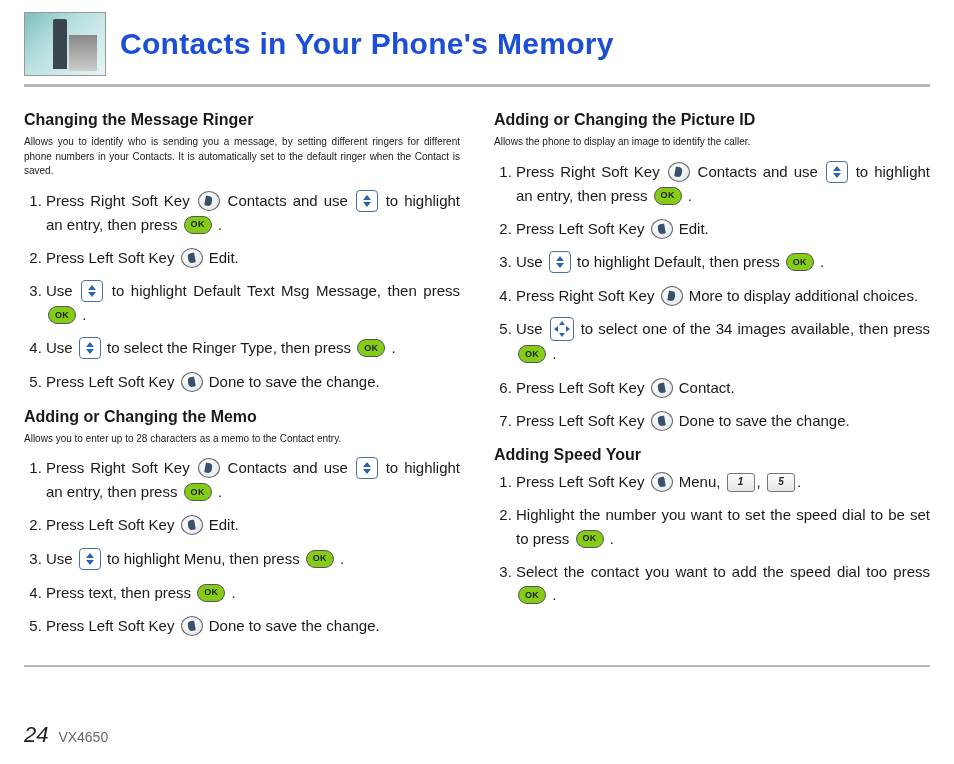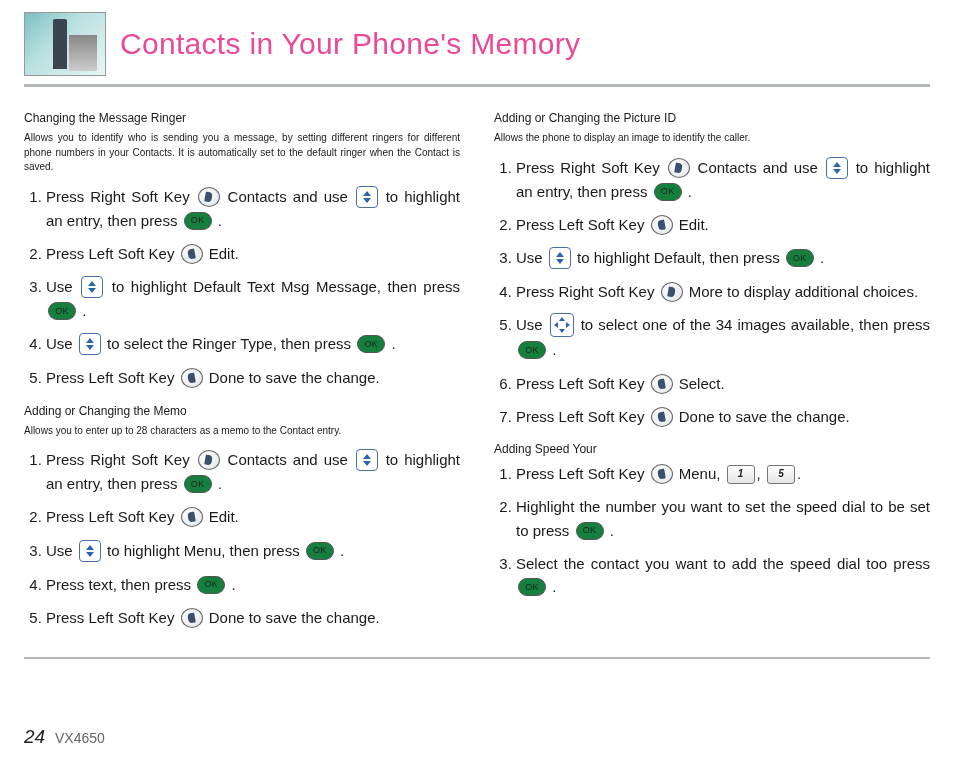--- a/index.html
+++ b/index.html
@@ -43,23 +43,23 @@
     border-radius: 2px 2px 0 0;
   }
   .header-thumb::after {
     content: "";
     position: absolute;
     left: 44px; top: 22px;
     width: 28px; height: 36px;
     background: linear-gradient(#888, #ccc);
   }
   .page-title {
-    color: #ec4899;
+    color: #1d4ed8;
     font-size: 30px;
-    font-weight: 400;
+    font-weight: 700;
     letter-spacing: 0.3px;
   }
   .rule {
     height: 3px;
     background: #b5b8bb;
     margin: 0 0 16px 0;
   }
   .thin-rule {
     height: 2px;
     background: #b5b8bb;
@@ -67,22 +67,22 @@
   }
   .columns {
     display: flex;
     gap: 34px;
   }
   .col {
     flex: 1 1 0;
     min-width: 0;
   }
   .section-title {
-    font-weight: 400;
-    font-size: 12px;
+    font-weight: 700;
+    font-size: 16px;
     margin: 8px 0 6px 0;
   }
   .intro {
     font-size: 10px;
     line-height: 1.45;
     text-align: justify;
     margin-bottom: 10px;
   }
   ol.steps {
     list-style: decimal;
@@ -97,21 +97,21 @@
   }
   .footer {
     position: absolute;
     left: 24px;
     bottom: 16px;
     font-size: 14px;
     color: #666;
   }
   .footer .pnum {
     color: #222;
-    font-size: 19px;
+    font-size: 22px;
     font-style: italic;
     font-weight: 500;
     margin-right: 6px;
   }
   
   .ic {
     display: inline-flex;
     vertical-align: middle;
     align-items: center;
     justify-content: center;
@@ -155,23 +155,23 @@
     width: 22px; height: 22px;
     border: 1px solid #4b6fa5;
     border-radius: 4px;
     background: #fff;
   }
   .ic-dpad svg { width: 18px; height: 18px; }
   .ic-ok {
     width: 26px; height: 16px;
     border: 1px solid #555;
     border-radius: 9px;
-    background: #15803d;
+    background: #84cc16;
     font-size: 9px;
-    font-weight: 400;
+    font-weight: 700;
     letter-spacing: 0.3px;
     color: #222;
     line-height: 1;
   }
   .ic-key {
     width: 26px; height: 17px;
     border: 1px solid #777;
     border-radius: 3px;
     background: linear-gradient(#fff, #e5e5e5);
     font-size: 10px;
@@ -320,21 +320,21 @@
                 <path fill="#2a63b0" d="M9 1l3 4H6zM9 17l-3-4h6zM1 9l4-3v6zM17 9l-4 3V6z"></path>
               </svg>
           </span>
           <span> to select one of the 34 images available, then press </span>
           <span class="ic ic-ok">OK</span>
           <span>.</span>
         </li>
         <li>
           <span>Press Left Soft Key </span>
           <span class="ic ic-softkey left"></span>
-          <b>Select</b><span>.</span>
+          <b>Contact</b><span>.</span>
         </li>
         <li>
           <span>Press Left Soft Key </span>
           <span class="ic ic-softkey left"></span>
           <b>Done</b>
           <span> to save the change.</span>
         </li>
       </ol>
 
       <div class="section-title">Adding Speed Your</div>

